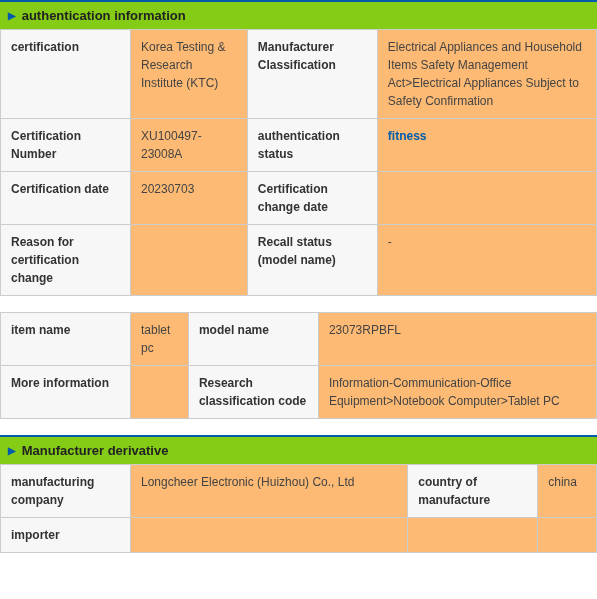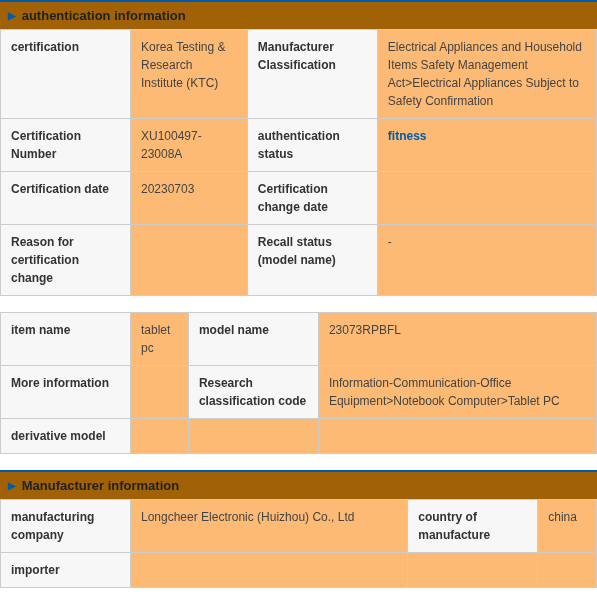--- a/index.html
+++ b/index.html
@@ -11,21 +11,21 @@
       width: 597px;
     }
 
     .section {
       margin-bottom: 16px;
     }
 
     .section-header {
       display: flex;
       align-items: center;
-      background: #a16207;
+      background: #84cc16;
       padding: 6px 8px;
       border-top: 2px solid #005bac;
       font-weight: bold;
       font-size: 13px;
       color: #222;
       margin-bottom: 0;
     }
 
     .section-header::before {
       content: '▶';
@@ -111,33 +111,27 @@
         <td class="value-cell">tablet pc</td>
         <td class="label-cell">model name</td>
         <td class="value-cell">23073RPBFL</td>
       </tr>
       <tr>
         <td class="label-cell">More information</td>
         <td class="value-cell"></td>
         <td class="label-cell">Research classification code</td>
         <td class="value-cell">Information-Communication-Office Equipment&gt;Notebook Computer&gt;Tablet PC</td>
       </tr>
-      <tr>
-        <td class="label-cell">derivative model</td>
-        <td class="value-cell"></td>
-        <td class="value-cell"></td>
-        <td class="value-cell"></td>
-      </tr>
     </tbody>
   </table>
 </div>
 
 <div class="section">
   <div class="section-header">
-    <span>Manufacturer information</span>
+    <span>Manufacturer derivative</span>
   </div>
   <table>
     <tbody>
       <tr>
         <td class="label-cell">manufacturing company</td>
         <td class="value-cell">Longcheer Electronic (Huizhou) Co., Ltd</td>
         <td class="label-cell">country of manufacture</td>
         <td class="value-cell">china</td>
       </tr>
       <tr>

